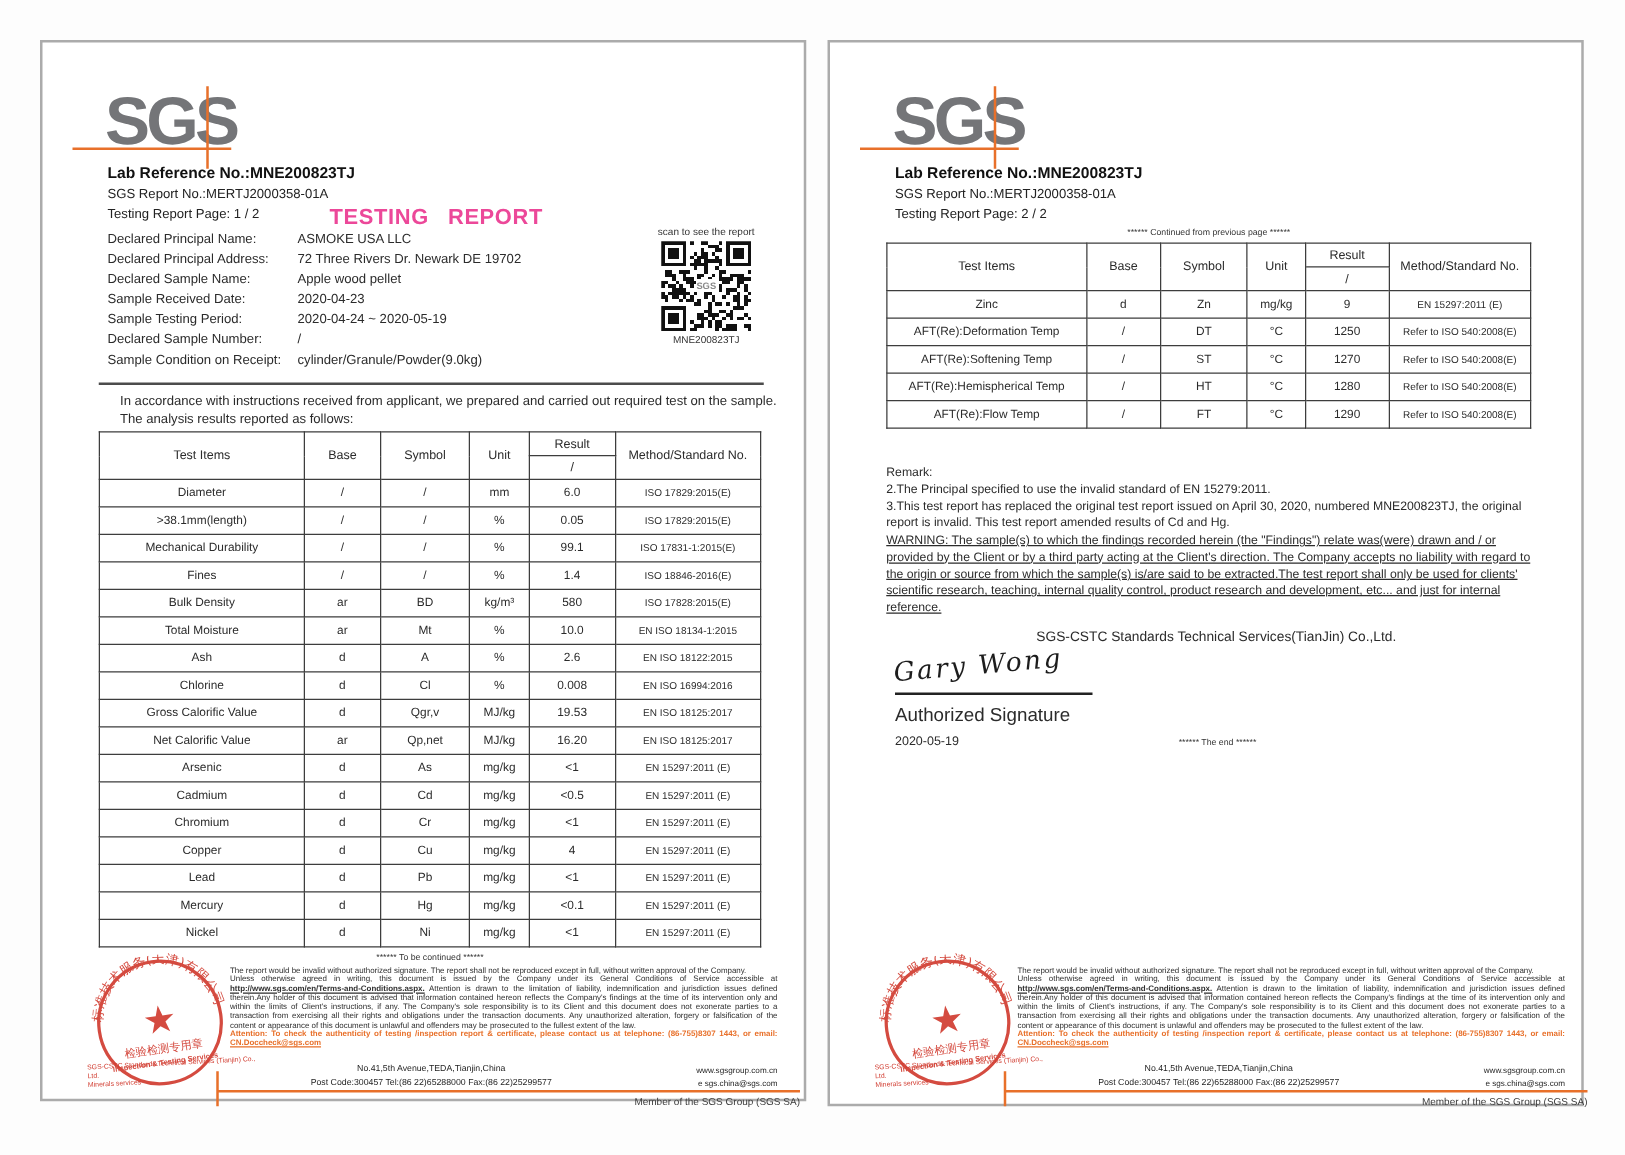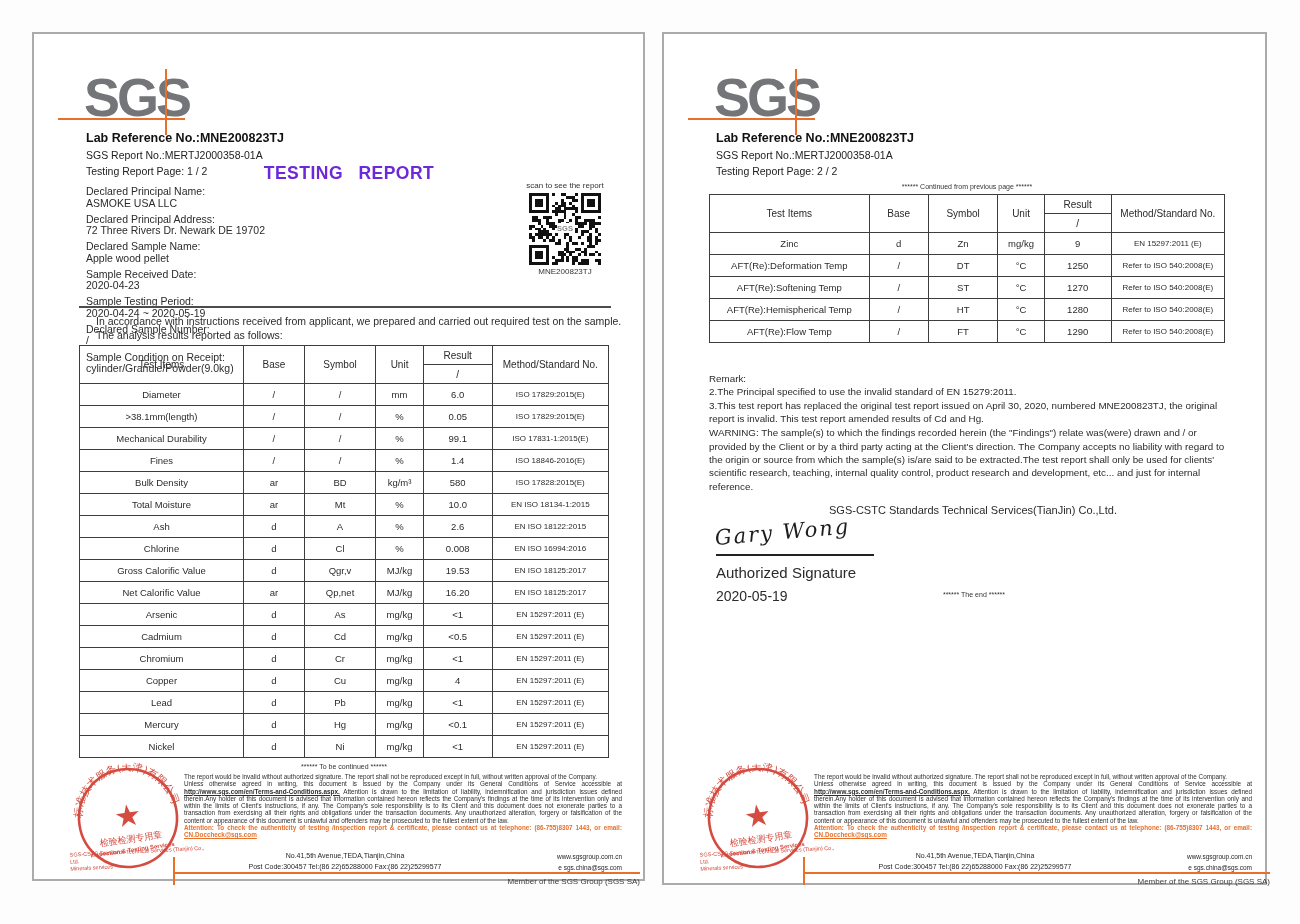--- a/index.html
+++ b/index.html
@@ -12,24 +12,24 @@
   
   .logo { position:absolute; left:50px; top:32px; width:170px; height:100px; }
   .logo .letters { position:absolute; left:0; top:4px; font-weight:bold; font-size:54px; line-height:1; letter-spacing:-3px; color:#747578; }
   .logo .hline { position:absolute; left:-26px; top:52px; width:127px; height:2px; background:#e8702a; }
   .logo .vline { position:absolute; left:81px; top:3px; width:2px; height:66px; background:#e8702a; }
 
   .refs { position:absolute; left:52px; top:97px; }
   .lab-ref { font-weight:bold; font-size:12.5px; color:#111; margin-bottom:4px; }
   .ref-sub { font-size:10.5px; margin-bottom:4px; color:#222; }
 
-  .title { position:absolute; left:170px; top:129px; width:290px; text-align:center; font-weight:bold; font-size:17.5px; letter-spacing:.5px; word-spacing:10px; color:#6d28d9; }
+  .title { position:absolute; left:170px; top:129px; width:290px; text-align:center; font-weight:bold; font-size:17.5px; letter-spacing:.5px; word-spacing:10px; color:#ec4899; }
 
   .fields { position:absolute; left:52px; top:152px; font-size:10.5px; }
-  .frow { display:flex; margin-bottom:4.6px; line-height:11.5px;flex-direction:column; }
+  .frow { display:flex; margin-bottom:4.6px; line-height:11.5px; }
   .frow .fl { width:152px; }
   .frow .fv { flex:1; }
 
   .qrbox { position:absolute; left:472px; top:147px; width:118px; text-align:center; font-size:8px; color:#333; line-height:10px; }
   .qrbox svg { display:block; margin:2px auto; }
 
   .hr1 { position:absolute; left:45px; top:272px; width:532px; height:1.5px; background:#4c4c4c; }
   .intro { position:absolute; left:62px; top:280px; width:532px; font-size:10.5px; line-height:1.34; }
 
   .tblwrap1 { position:absolute; left:45px; top:311px; width:530px; }
@@ -40,28 +40,28 @@
   table.rpt td { font-size:9.5px; height:22px; }
   table.rpt td:last-child { font-size:8px; }
   .c0{width:31%;} .c1{width:11.5%;} .c2{width:13.5%;} .c3{width:9%;} .c4{width:13%;} .c5{width:22%;}
 
   .note-center { position:absolute; text-align:center; font-size:7px; color:#333; }
   #p1-continued { left:45px; top:729px; width:530px; }
   #p2-contfrom { left:45px; top:149px; width:516px; }
   #p2-end { left:45px; top:557px; width:530px; }
 
   .remark { position:absolute; left:45px; top:338px; width:528px; font-size:9.8px; line-height:1.36; }
-  .remark .warn { margin-top:1px; }
+  .remark .warn { margin-top:1px;text-decoration:underline; }
   .company-line { margin-top:10px; font-size:11px;text-align:center; }
 
   .sig { position:absolute; left:52px; top:492px; }
   .sigtext { font-family:"DejaVu Serif", serif; font-style:italic; font-size:21px; color:#1d1d1d; transform:rotate(-5deg); transform-origin:left bottom; width:max-content; letter-spacing:2px; }
   .sigline { width:158px; height:1.5px; background:#222; margin-top:4px; }
   .siglabel { font-size:15px; margin-top:8px; }
-  .sigdate { font-size:14px; margin-top:7px; }
+  .sigdate { font-size:10px; margin-top:7px; }
 
   
   .footer { position:absolute; left:0; top:732px; width:100%; height:116px; }
   .stamp { position:absolute; left:40px; top:-2px; width:108px; height:108px; transform:rotate(-8deg); opacity:.92; }
   .redco { position:absolute; left:36px; top:82px; width:140px; font-size:5.5px; color:#d13c30; line-height:1.25; transform:rotate(-3deg); }
   .ftext { position:absolute; left:150px; top:7px; width:438px; font-size:6.35px; line-height:1.15; color:#2e2e2e; text-align:justify; }
   .ftext .u { text-decoration:underline; font-weight:bold; }
   .attn { color:#e8702a; font-weight:bold; }
   .addr { position:absolute; left:150px; top:85px; width:322px; text-align:center; font-size:7px; line-height:1.55; color:#1f1f1f; }
   .webmail { position:absolute; left:468px; top:86px; width:120px; text-align:right; font-size:6.5px; line-height:1.65; color:#1f1f1f; }

